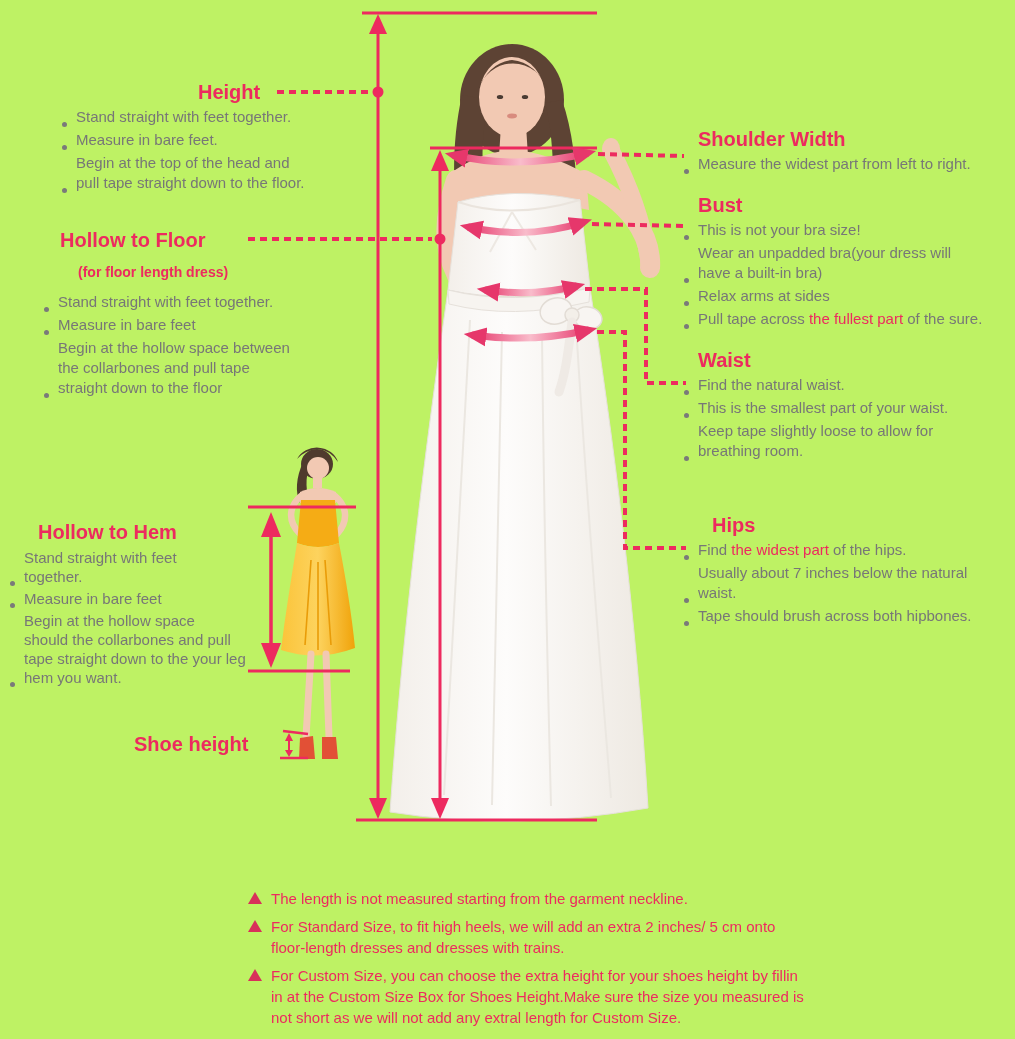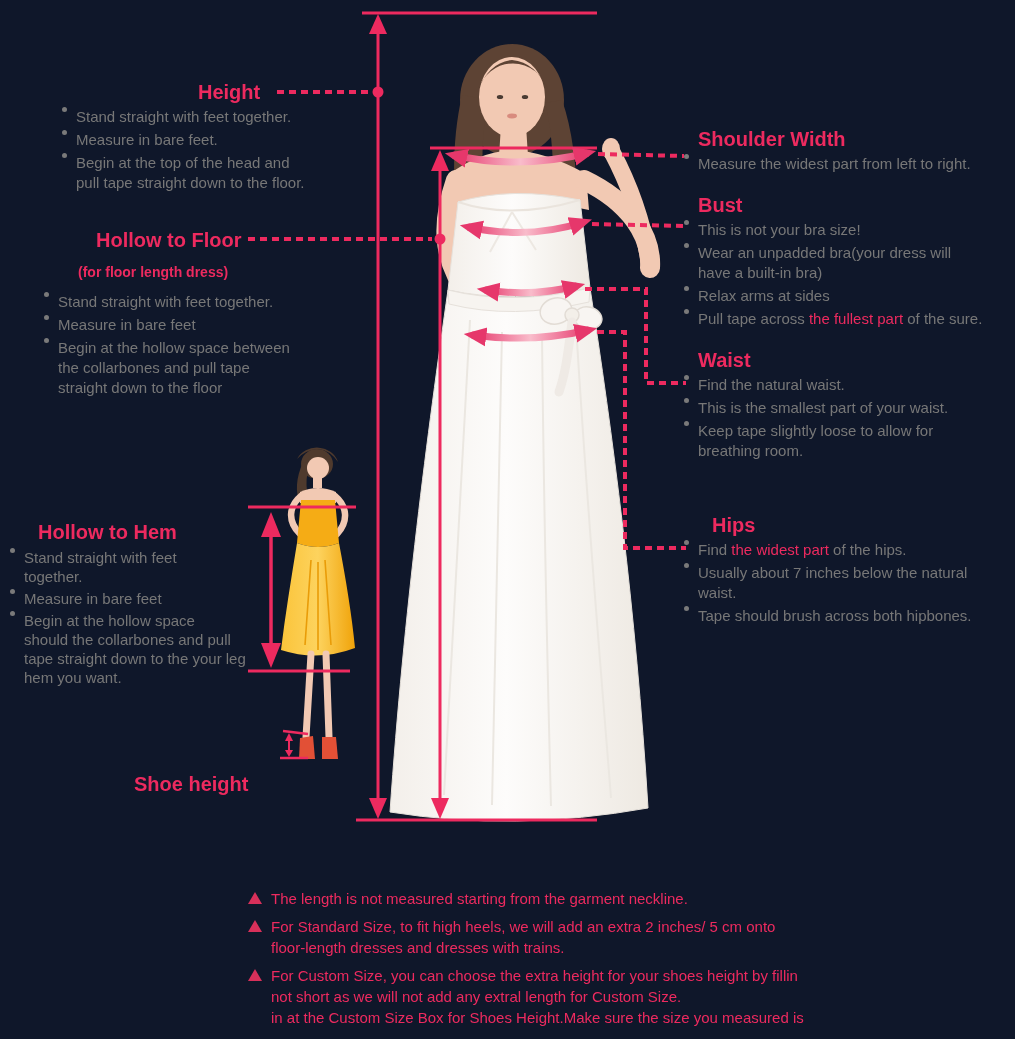--- a/index.html
+++ b/index.html
@@ -1,34 +1,34 @@
 <!DOCTYPE html>
 <html><head>
 <meta charset="utf-8">
 <style>
   html,body { margin:0; padding:0; background:#ffffff; }
   .canvas {
-    position:relative; width:1015px; height:1039px; background:#0f172a;
+    position:relative; width:1015px; height:1039px; background:#bef264;
     font-family:"Liberation Sans", sans-serif; overflow:hidden;
   }
   .layer { position:absolute; left:0; top:0; }
 
   .sec { position:absolute; }
   .sec-title {
     margin:0; color:#ed2a5f; font-size:20px; font-weight:bold;
     line-height:24px; white-space:nowrap;
   }
   .sec-sub {
     margin:12px; color:#ed2a5f; font-size:14px; font-weight:bold;
     line-height:16px; white-space:nowrap;
   }
   ul.bullets { list-style:none; margin:3px 0 0 0; padding:0;
     color:#777777; font-size:15px; line-height:20px; }
   ul.bullets.lh19 { line-height:19px; }
-  ul.bullets li { display:flex; align-items:flex-start; margin-bottom:3px; }
+  ul.bullets li { display:flex; align-items:flex-end; margin-bottom:3px; }
   .dot { flex:0 0 5px; width:5px; height:5px; border-radius:50%;
     background:#7a7a7a; margin-right:9px; }
   .hl { color:#ed2a5f; }
   .nowrap { white-space:nowrap; }
 
   ul.notes { position:absolute; list-style:none; margin:4px; padding:0;
     color:#ed2a5f; font-size:15px; line-height:21px; }
   ul.notes li { display:flex; align-items:flex-start; margin-bottom:7px; }
   .tri { flex:0 0 auto; width:0; height:0; margin:4px 9px 0 0;
     border-left:7px solid transparent; border-right:7px solid transparent;
@@ -206,21 +206,21 @@
           <span class="dot"></span>
         <div>
             <div>Begin at the top of the head and</div>
              <div>pull tape straight down to the floor.</div>
           </div>
         </li>
     </ul>
   </div>
 
   <div class="sec" style="left:44px; top:228px; width:320px;">
-    <h2 class="sec-title" style="margin-left:52px;">Hollow to Floor</h2>
+    <h2 class="sec-title" style="margin-left:16px;">Hollow to Floor</h2>
     <div class="sec-sub" style="margin-left:34px;">(for floor length dress)</div>
     <ul class="bullets">
       <li>
           <span class="dot"></span>
         <div>
             <div>Stand straight with feet together.</div>
           </div>
         </li>
       <li>
           <span class="dot"></span>
@@ -349,21 +349,21 @@
         <div>
             <div>Begin at the hollow space</div>
              <div>should the collarbones and pull</div>
              <div>tape straight down to the your leg</div>
              <div>hem  you want.</div>
           </div>
         </li>
     </ul>
   </div>
 
-  <div class="sec" style="left:134px; top:772px;">
+  <div class="sec" style="left:134px; top:732px;">
     <h2 class="sec-title">Shoe height</h2>
   </div>
 
   <ul class="notes" style="left:244px; top:884px; width:600px;">
     <li>
         <span class="tri"></span>
       <div>
           <div>The length is not measured starting from the garment neckline.</div>
         </div>
       </li>
@@ -371,19 +371,19 @@
         <span class="tri"></span>
       <div>
           <div>For Standard Size, to fit high heels, we will add an extra 2 inches/ 5  cm onto</div>
            <div>floor-length dresses and dresses with trains.</div>
         </div>
       </li>
     <li>
         <span class="tri"></span>
       <div>
           <div>For Custom Size, you can choose the extra height for your shoes height by fillin</div>
+           <div>in at the Custom Size Box for Shoes Height.Make sure the size you measured is</div>
            <div>not short as we will not add any extral length for Custom Size.</div>
-           <div>in at the Custom Size Box for Shoes Height.Make sure the size you measured is</div>
         </div>
       </li>
   </ul>
 
 </div>
 
 </body></html>

